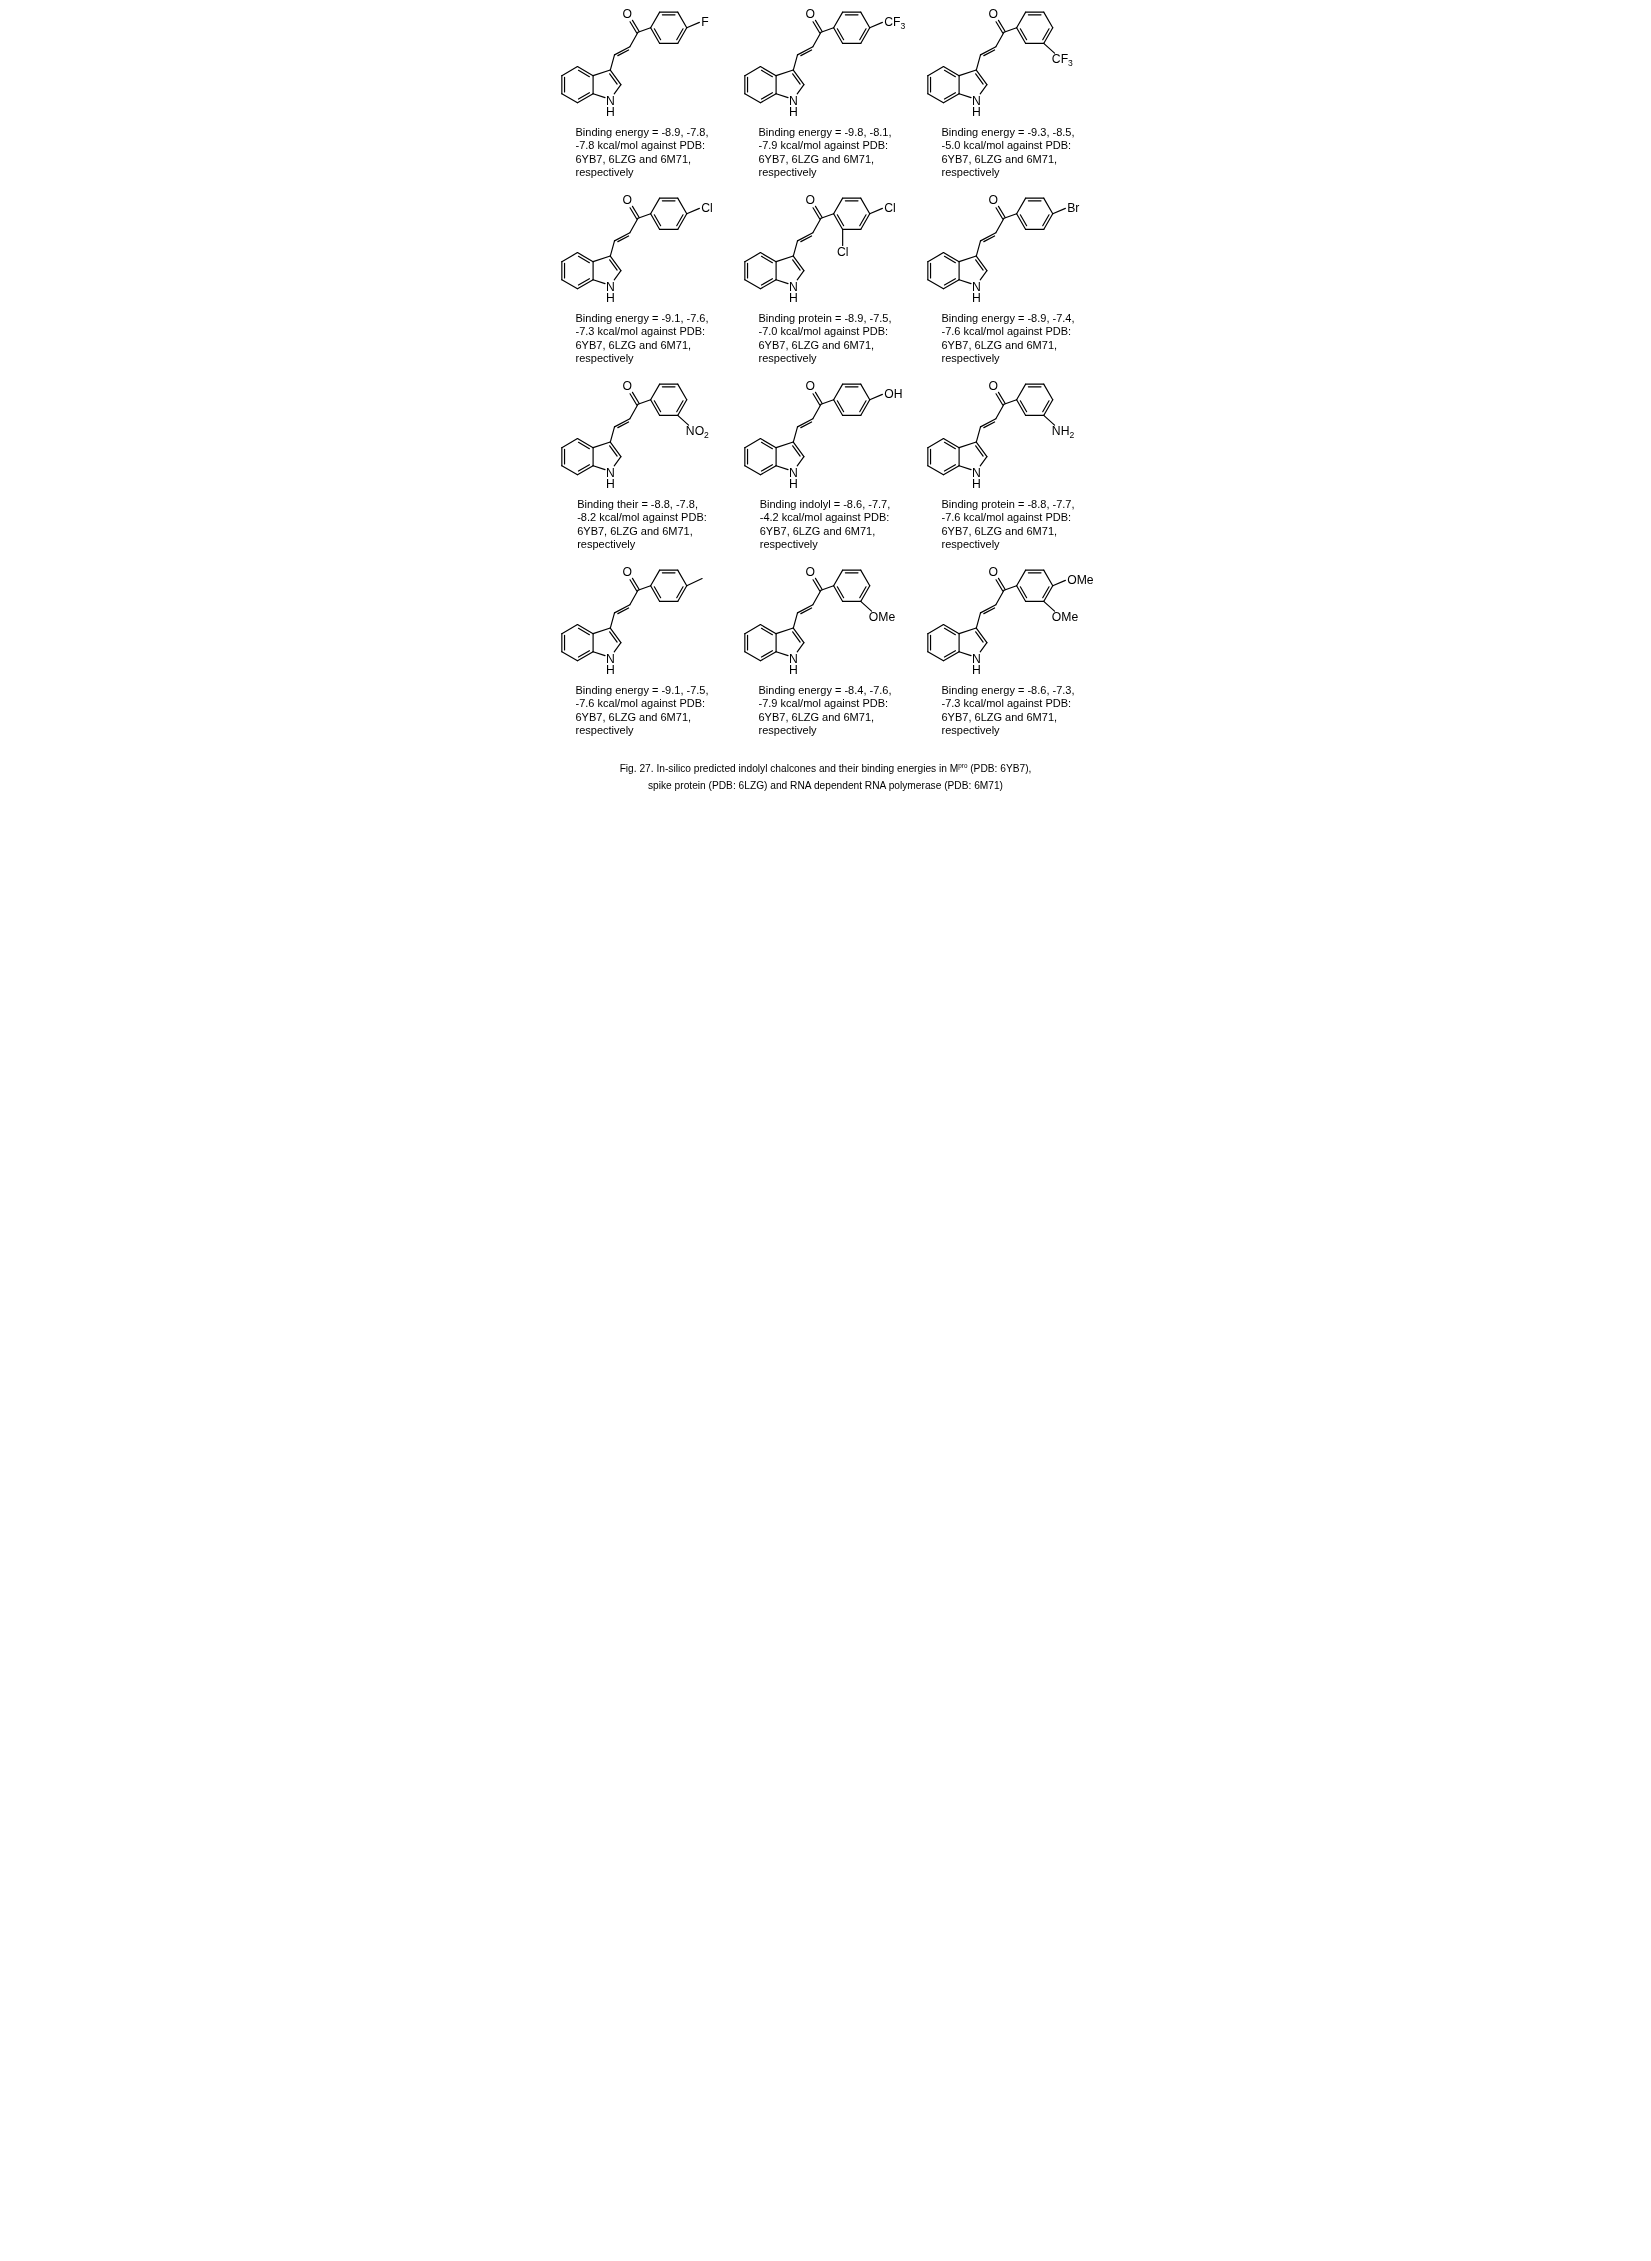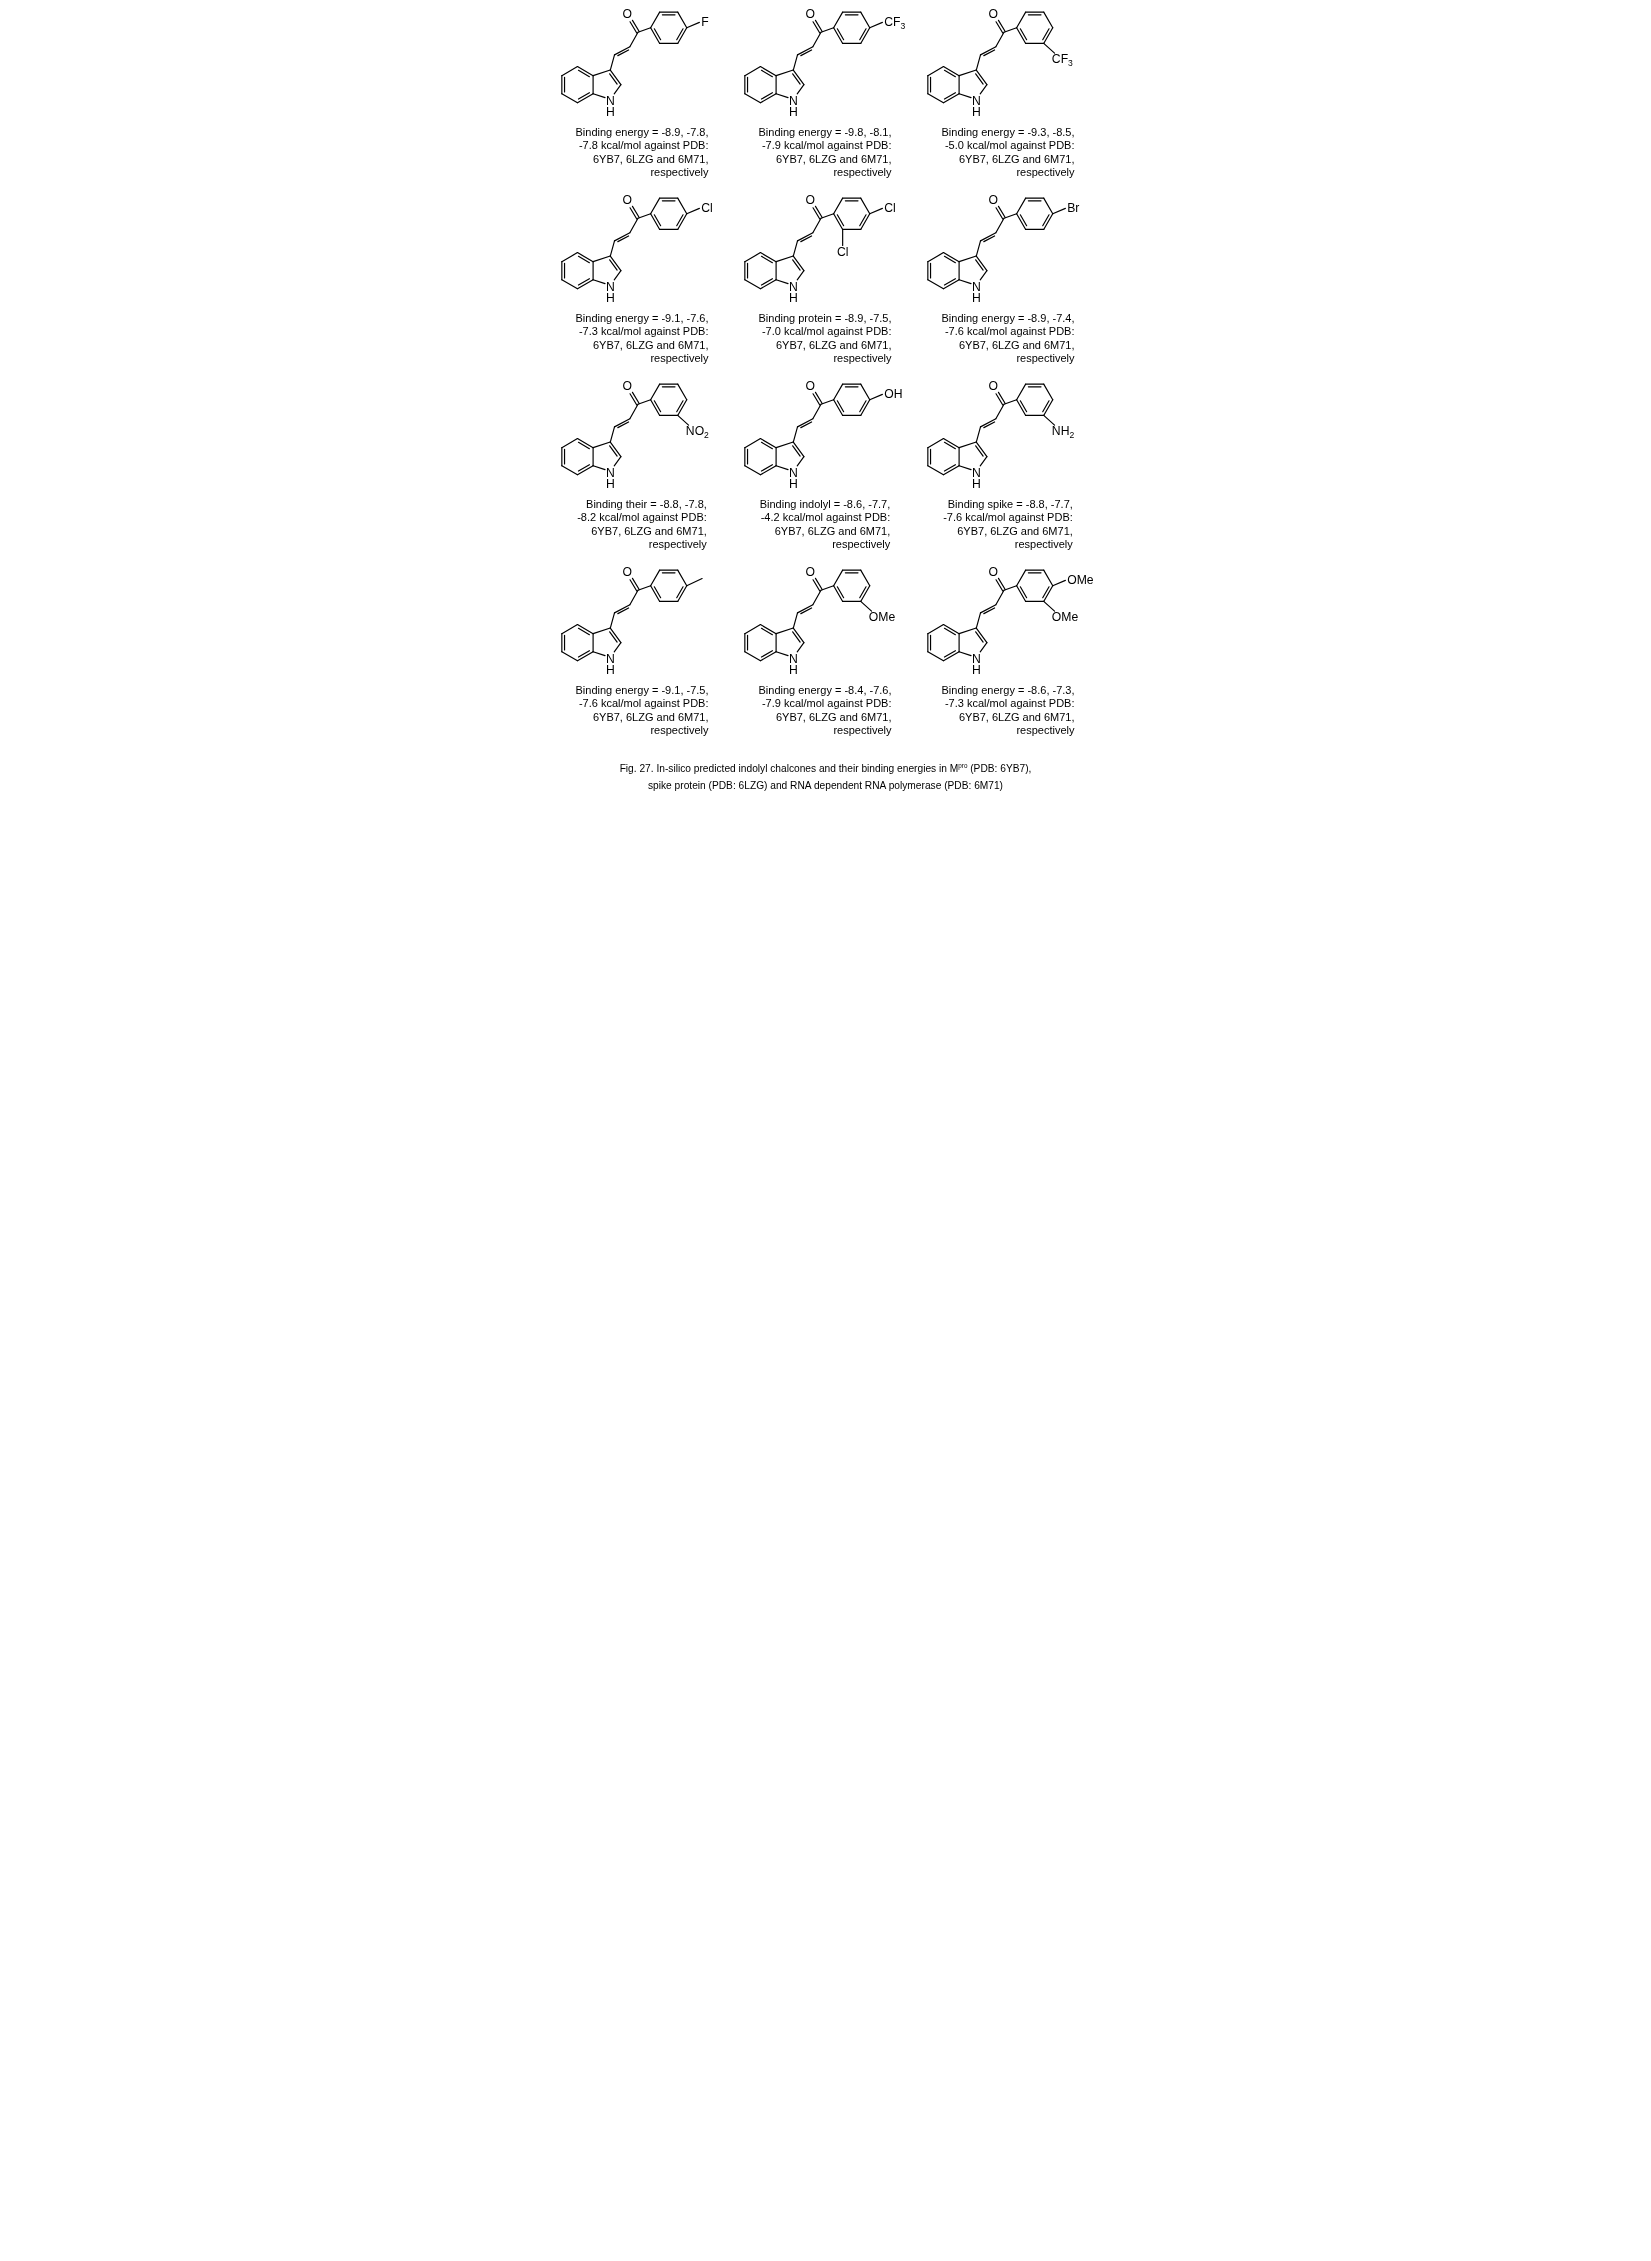--- a/index.html
+++ b/index.html
@@ -4,21 +4,21 @@
 <style>
   html,body{margin:0;padding:0;background:#ffffff;color:#000;
     font-family:"Liberation Sans", sans-serif;}
   .page{width:550px;margin:0 auto;padding-top:6.3px;}
   .grid{display:grid;grid-template-columns:repeat(3,183px);grid-auto-rows:186px;width:550px;}
   .cell{display:flex;flex-direction:column;align-items:center;margin:0;padding:0;}
   svg.mol{width:177px;height:114px;flex:0 0 auto;}
   svg.mol line{stroke:#000;stroke-width:2.6;stroke-linecap:round;}
   svg.mol text{fill:#000;font-size:27px;font-family:"Liberation Sans",sans-serif;}
   svg.mol tspan.sub{font-size:19px;}
-  .binding{margin-top:5.4px;text-align:right;font-size:11px;line-height:13.6px;white-space:nowrap;}
+  .binding{margin-top:5.4px;text-align:left;font-size:11px;line-height:13.6px;white-space:nowrap;}
   .caption{margin-top:8.1px;text-align:center;font-size:10.2px;line-height:16.3px;}
   .figlabel{font-weight:400;}
   .caption sup{font-size:6.3px;}
 </style>
 </head>
 <body>
 
 <div class="page">
   <div class="grid">
       <figure class="cell">
@@ -415,21 +415,21 @@
           <line x1="282" y1="49.36" x2="254" y2="49.36"></line>
           <line x1="236.2" y1="80.2" x2="250.2" y2="104.4"></line>
           <line x1="285.8" y1="104.4" x2="299.8" y2="80.2"></line>
           <text x="176" y="57" text-anchor="middle">O</text>
           <text x="138.7" y="248" text-anchor="middle">N</text>
           <text x="138.7" y="274" text-anchor="middle">H</text>
           <line x1="288" y1="112.64" x2="312" y2="134"></line>
           <text x="306" y="156" text-anchor="start">NH<tspan class="sub" dy="6">2</tspan></text>
         </svg>
     <figcaption class="binding">
-      <div class="bl">Binding spike = -8.8, -7.7,</div>
+      <div class="bl">Binding protein = -8.8, -7.7,</div>
       <div class="bl">-7.6 kcal/mol against PDB:</div>
       <div class="bl">6YB7, 6LZG and 6M71,</div>
       <div class="bl">respectively</div>
     </figcaption>
   </figure>
       <figure class="cell">
     <svg class="mol" viewBox="14 30 392 252">
           <line x1="66" y1="164" x2="31.36" y2="184"></line>
           <line x1="31.36" y1="184" x2="31.36" y2="224"></line>
           <line x1="31.36" y1="224" x2="66" y2="244"></line>

